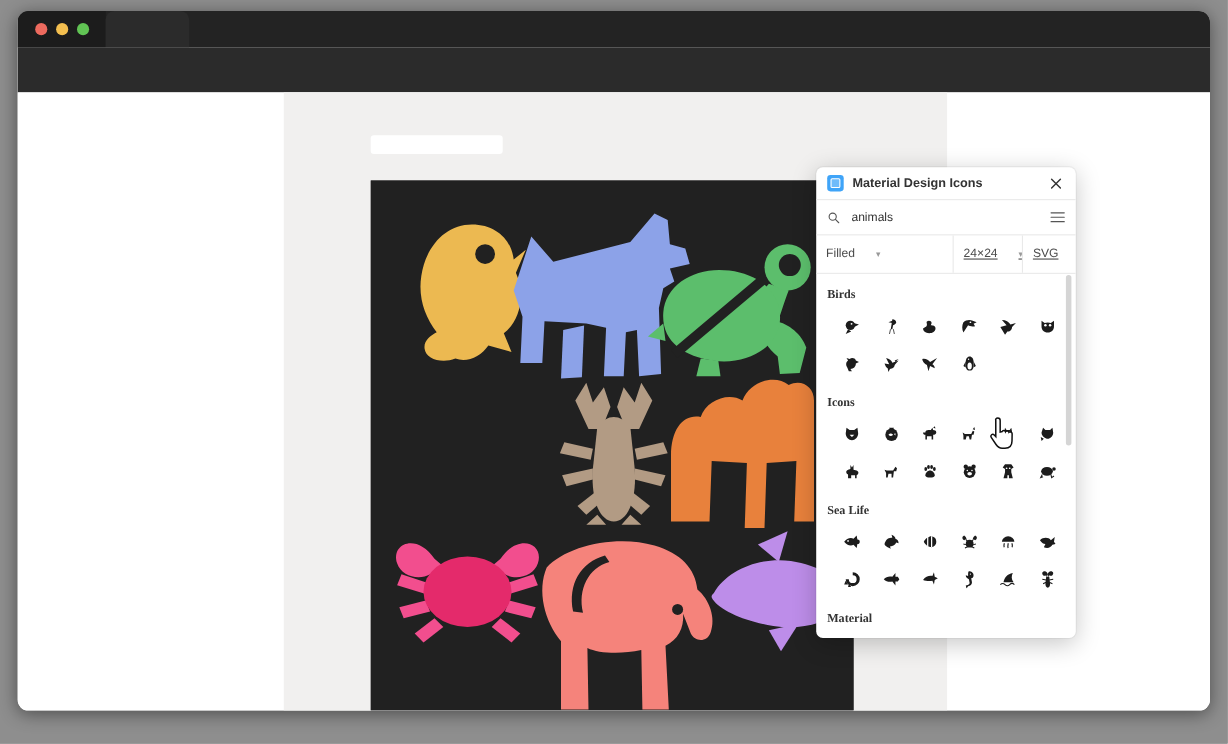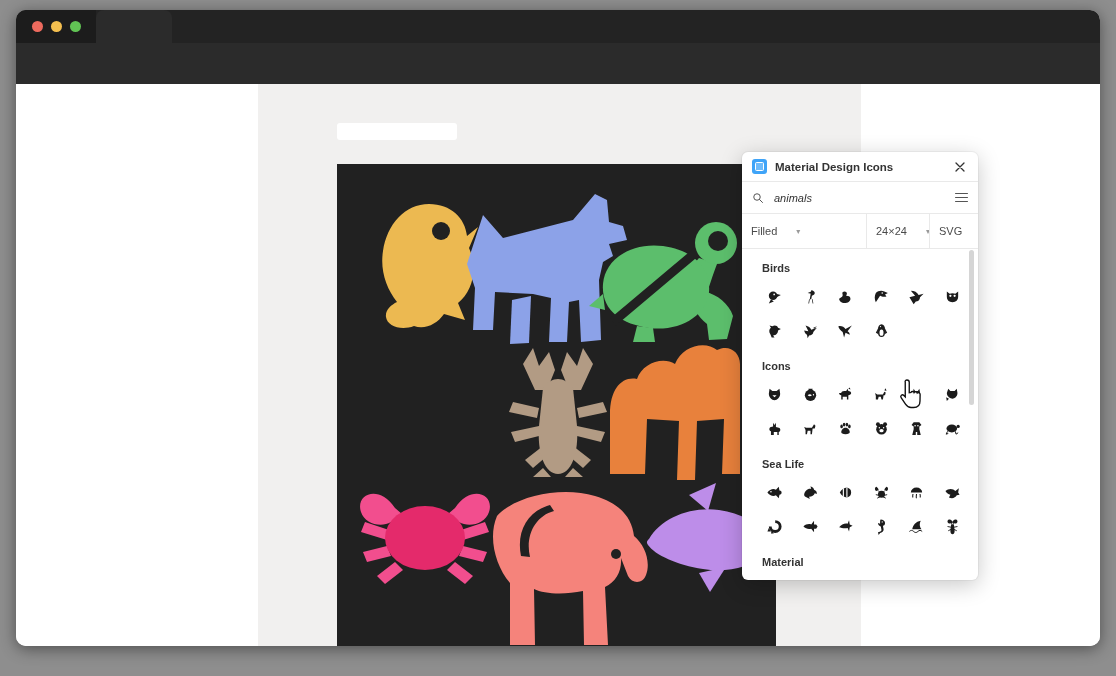--- a/index.html
+++ b/index.html
@@ -23,29 +23,29 @@
   
   #panel{left:726px;top:68px;width:236px;height:428px;background:#fff;border-radius:6px;
     box-shadow:0 5px 22px rgba(0,0,0,.22), 0 0 0 1px rgba(0,0,0,.04);overflow:hidden;}
   .prow{display:flex;align-items:center;box-sizing:border-box;border-bottom:1px solid #e9e9e9;}
   #panel-header{height:30px;padding:0 10px;}
   .badge{width:15px;height:15px;border-radius:3px;display:flex;align-items:center;justify-content:center;flex:none;}
   .badge .inner{width:7px;height:7px;border:1.5px solid #fff;border-radius:1.5px;background:rgba(255,255,255,.25);}
   #panel-title{margin-left:8px;font-size:11.5px;font-weight:700;color:#333;flex:1;}
   #close-btn{width:16px;height:16px;cursor:pointer;flex:none;}
   #search-row{height:32px;padding:0 10px;}
-  #search-input{border:0;outline:0;margin-left:8px;flex:1;font-size:11px;color:#333;font-family:inherit;background:transparent;font-style:italic;}
+  #search-input{border:0;outline:0;margin-left:8px;flex:1;font-size:11px;color:#333;font-family:inherit;background:transparent;}
   .hamburger{display:flex;flex-direction:column;gap:2.5px;width:13px;flex:none;}
   .hamburger span{height:1.6px;background:#555;border-radius:1px;}
   #filter-row{height:34px;display:grid;grid-template-columns:124px 63px 49px;border-bottom:1px solid #e9e9e9;}
   .filter-cell{display:flex;align-items:center;padding-left:9px;font-size:11px;color:#4a4a4a;box-sizing:border-box;gap:14px;}
-  .filter-cell + .filter-cell{border-left:1px solid #e9e9e9;}
+  .filter-cell + .filter-cell{border-left:1px solid #e9e9e9;text-decoration:underline;}
   .chev{margin-left:5px;color:#999;font-size:8px;}
   #panel-body{position:absolute;left:0;top:97px;width:236px;height:331px;overflow:hidden;color:#1c1c1c;}
-  .section-label{margin:13px 0 5px 20px;font-size:11px;font-weight:700;color:#333;}
+  .section-label{margin:13px 0 5px 10px;font-size:11px;font-weight:700;color:#333;font-family:Liberation Serif, serif;}
   .icon-grid{display:flex;flex-wrap:wrap;width:214px;margin-left:15px;}
   .icon-cell{width:35.5px;height:34px;display:flex;align-items:center;justify-content:center;cursor:pointer;border-radius:3px;}
   .icon-cell svg{width:17px;height:17px;fill:#1c1c1c;color:#1c1c1c;}
   #scroll-thumb{left:227px;top:98px;width:5px;height:155px;border-radius:3px;background:#d5d5d5;}
   #cursor{left:881px;top:293px;width:30px;height:36px;pointer-events:none;z-index:50;}
 </style>
 </head>
 <body>
 
 <div id="screen">

